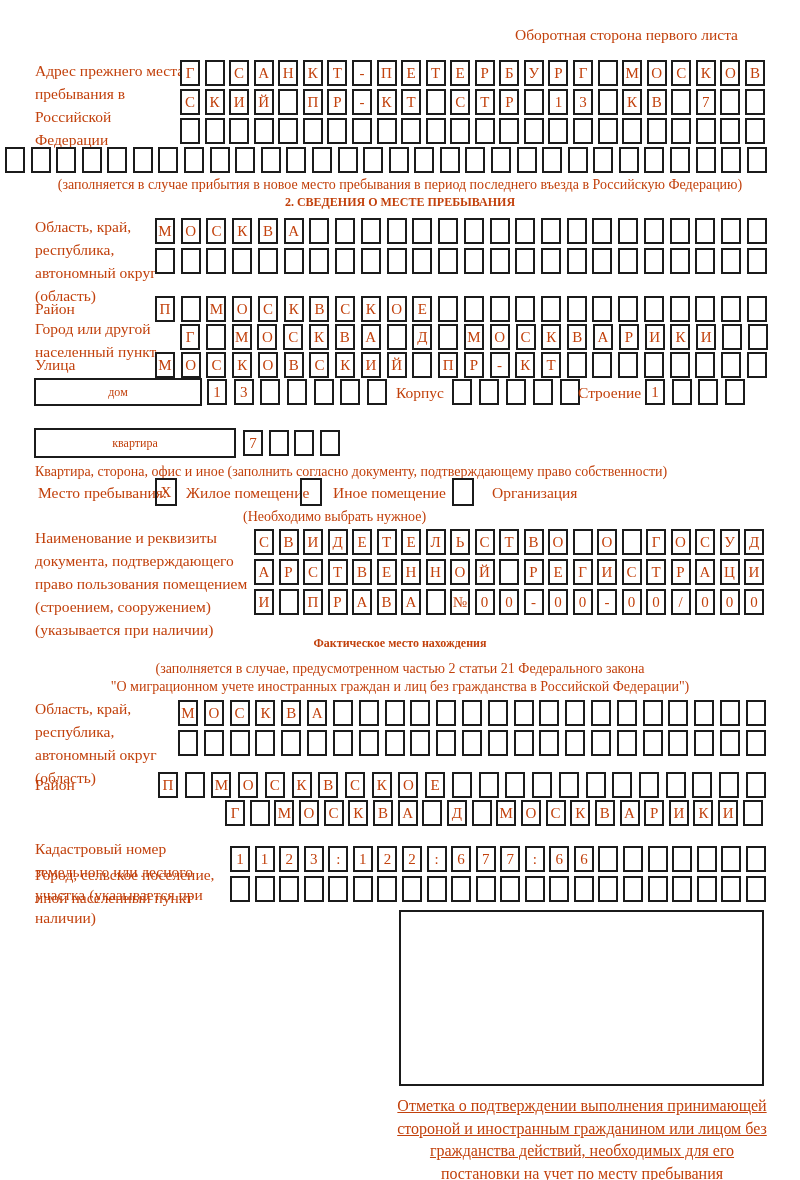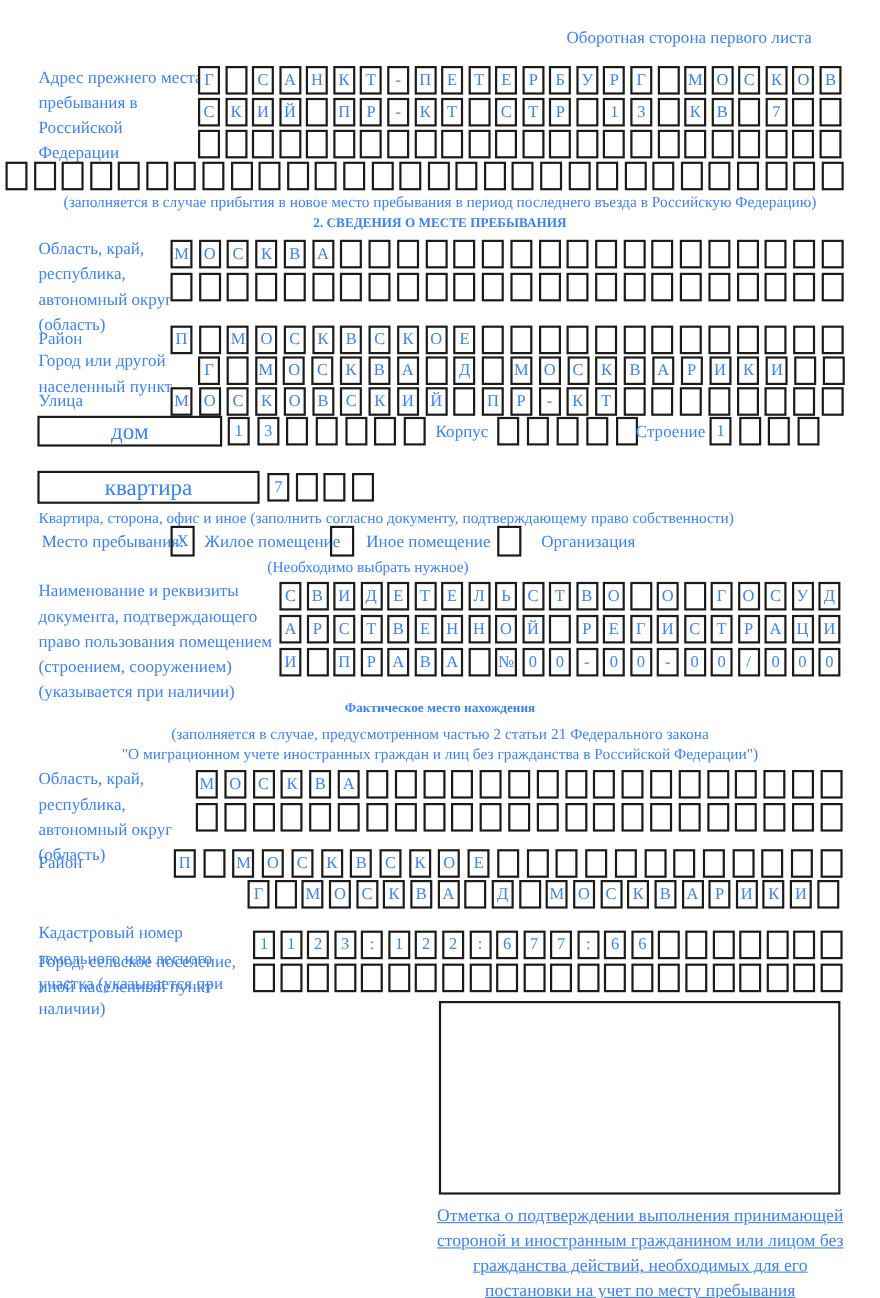--- a/index.html
+++ b/index.html
@@ -1,20 +1,20 @@
 <!DOCTYPE html>
 <html><head>
 <meta charset="utf-8">
 <style>
   html,body{margin:0;padding:0;background:#ffffff;}
   #page{
     position:relative;
     width:800px;height:1180px;
     background:#ffffff;
-    color:#3b82f6;
+    color:#c2410c;
     font-family:"Liberation Serif","DejaVu Serif",serif;
     overflow:hidden;
   }
   .abs{position:absolute;}
   .lbl{font-size:15.5px;line-height:1.48;}
   .note{font-size:14px;line-height:1.35;}
   .center{text-align:center;}
   .bold{font-weight:bold;}
   .cells{
     position:absolute;
@@ -29,21 +29,21 @@
     display:flex;align-items:center;justify-content:center;
     font-size:15px;
     font-family:"Liberation Serif","DejaVu Serif",serif;
     flex:0 0 auto;
   }
   .bigbox{
     position:absolute;
     box-sizing:border-box;
     border:2px solid #1b1b1b;
     display:flex;align-items:center;justify-content:center;
-    font-size:21px;
+    font-size:12px;
   }
   .checkbox{
     position:absolute;
     width:22px;height:28px;
     box-sizing:border-box;
     border:2px solid #1b1b1b;
     display:flex;align-items:center;justify-content:center;
     font-size:15px;
   }
   .stamp{

